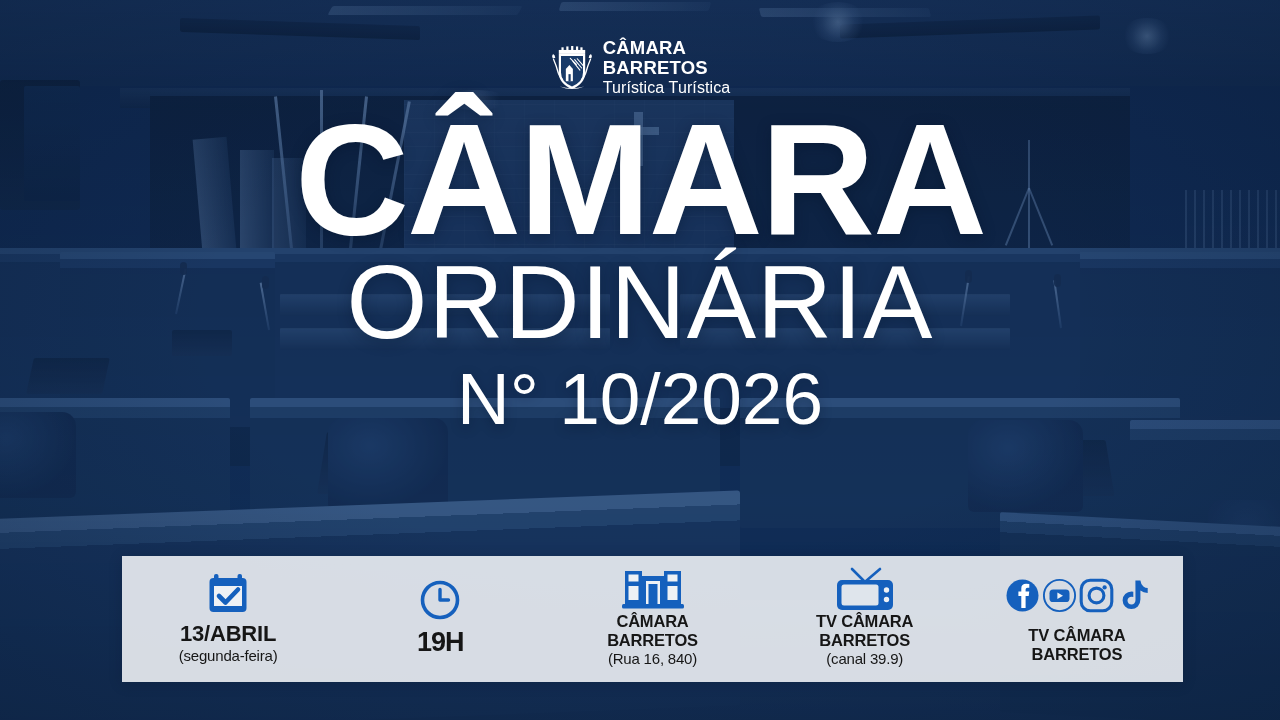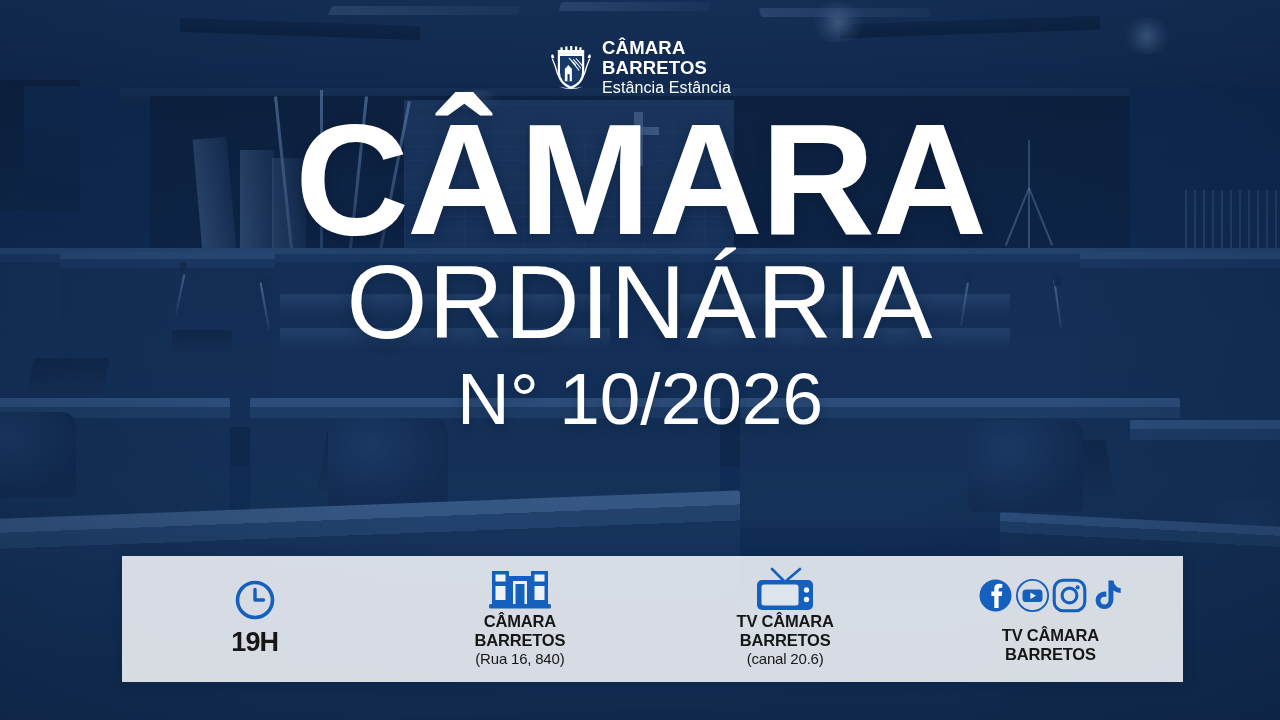--- a/index.html
+++ b/index.html
@@ -372,32 +372,45 @@
       </g>
       <path d="M8 32 q7 16 11 32 q3 9 9 14" stroke="#ffffff" stroke-width="3" fill="none" stroke-linecap="round"></path>
       <path d="M92 32 q-7 16 -11 32 q-3 9 -9 14" stroke="#ffffff" stroke-width="3" fill="none" stroke-linecap="round"></path>
       <path d="M6 30 q-3 -6 1 -10 q5 2 5 9 z" fill="#ffffff"></path>
       <path d="M94 30 q3 -6 -1 -10 q-5 2 -5 9 z" fill="#ffffff"></path>
       <path d="M22 94 q28 12 56 0 q-28 8 -56 0 z" fill="#ffffff"></path>
     </svg>
     <div class="header-text">
       <div class="header-line1">CÂMARA</div>
       <div class="header-line2">BARRETOS</div>
-      <div class="header-line3">Estância Estância</div>
+      <div class="header-line3">Turística Turística</div>
     </div>
   </div>
 
   <div class="title-block">
     <div class="t-sessao">CÂMARA</div>
     <div class="t-ordinaria">ORDINÁRIA</div>
     <div class="t-numero">N° 10/2026</div>
   </div>
 
   <div class="info-bar">
 
+    <div class="info-cell">
+      <div class="ico">
+        <svg width="40" height="42" viewBox="0 0 40 42">
+          <rect x="6" y="2" width="4.5" height="8" rx="2" fill="#1560bd"></rect>
+          <rect x="29.5" y="2" width="4.5" height="8" rx="2" fill="#1560bd"></rect>
+          <rect x="1.5" y="6" width="37" height="34" rx="4" fill="#1560bd"></rect>
+          <rect x="6" y="14" width="28" height="20" fill="#eef1f5"></rect>
+          <path d="M11 24 l6.5 6.5 L30 17.5" stroke="#1560bd" stroke-width="4.6" fill="none" stroke-linecap="round" stroke-linejoin="round"></path>
+        </svg>
+      </div>
+      <div class="info-l1">13/ABRIL</div>
+      <div class="info-l3">(segunda-feira)</div>
+    </div>
 
     <div class="info-cell">
       <div class="ico">
         <svg width="42" height="42" viewBox="0 0 42 42">
           <circle cx="21" cy="21" r="17.5" fill="none" stroke="#1560bd" stroke-width="3.6"></circle>
           <path d="M21 10.5 V21 h8.5" stroke="#1560bd" stroke-width="3.4" fill="none" stroke-linecap="round" stroke-linejoin="round"></path>
         </svg>
       </div>
       <div class="info-l1 big">19H</div>
     </div>
@@ -427,21 +440,21 @@
         <svg width="60" height="46" viewBox="0 0 60 46">
           <path d="M17 2 L29 14 M45 2 L31 14" stroke="#1560bd" stroke-width="2.6" fill="none" stroke-linecap="round"></path>
           <rect x="2" y="13" width="56" height="30" rx="5" fill="#1560bd"></rect>
           <rect x="6.5" y="17.5" width="37" height="21" rx="2.5" fill="#dfe5ec"></rect>
           <circle cx="51.5" cy="23" r="2.7" fill="#eef1f5"></circle>
           <circle cx="51.5" cy="32.5" r="2.7" fill="#eef1f5"></circle>
         </svg>
       </div>
       <div class="info-l2">TV CÂMARA</div>
       <div class="info-l2">BARRETOS</div>
-      <div class="info-l3">(canal 20.6)</div>
+      <div class="info-l3">(canal 39.9)</div>
     </div>
 
     <div class="info-cell">
       <div class="social-row">
         <svg width="35" height="35" viewBox="0 0 35 35">
           <circle cx="17.5" cy="17.5" r="16" fill="#1560bd"></circle>
           <path d="M20.6 17.9 h3.1 l.55 -4.3 h-3.65 v-2.2 q0 -1.7 1.9 -1.7 h1.8 V5.9 q-1.1 -.18 -3.1 -.18 q-4.9 0 -4.9 4.6 v3.28 h-2.9 v4.3 h2.9 V30 h4.3 z" fill="#ffffff"></path>
         </svg>
         <svg width="35" height="35" viewBox="0 0 35 35">
           <circle cx="17.5" cy="17.5" r="15.6" fill="none" stroke="#1560bd" stroke-width="1.9"></circle>

